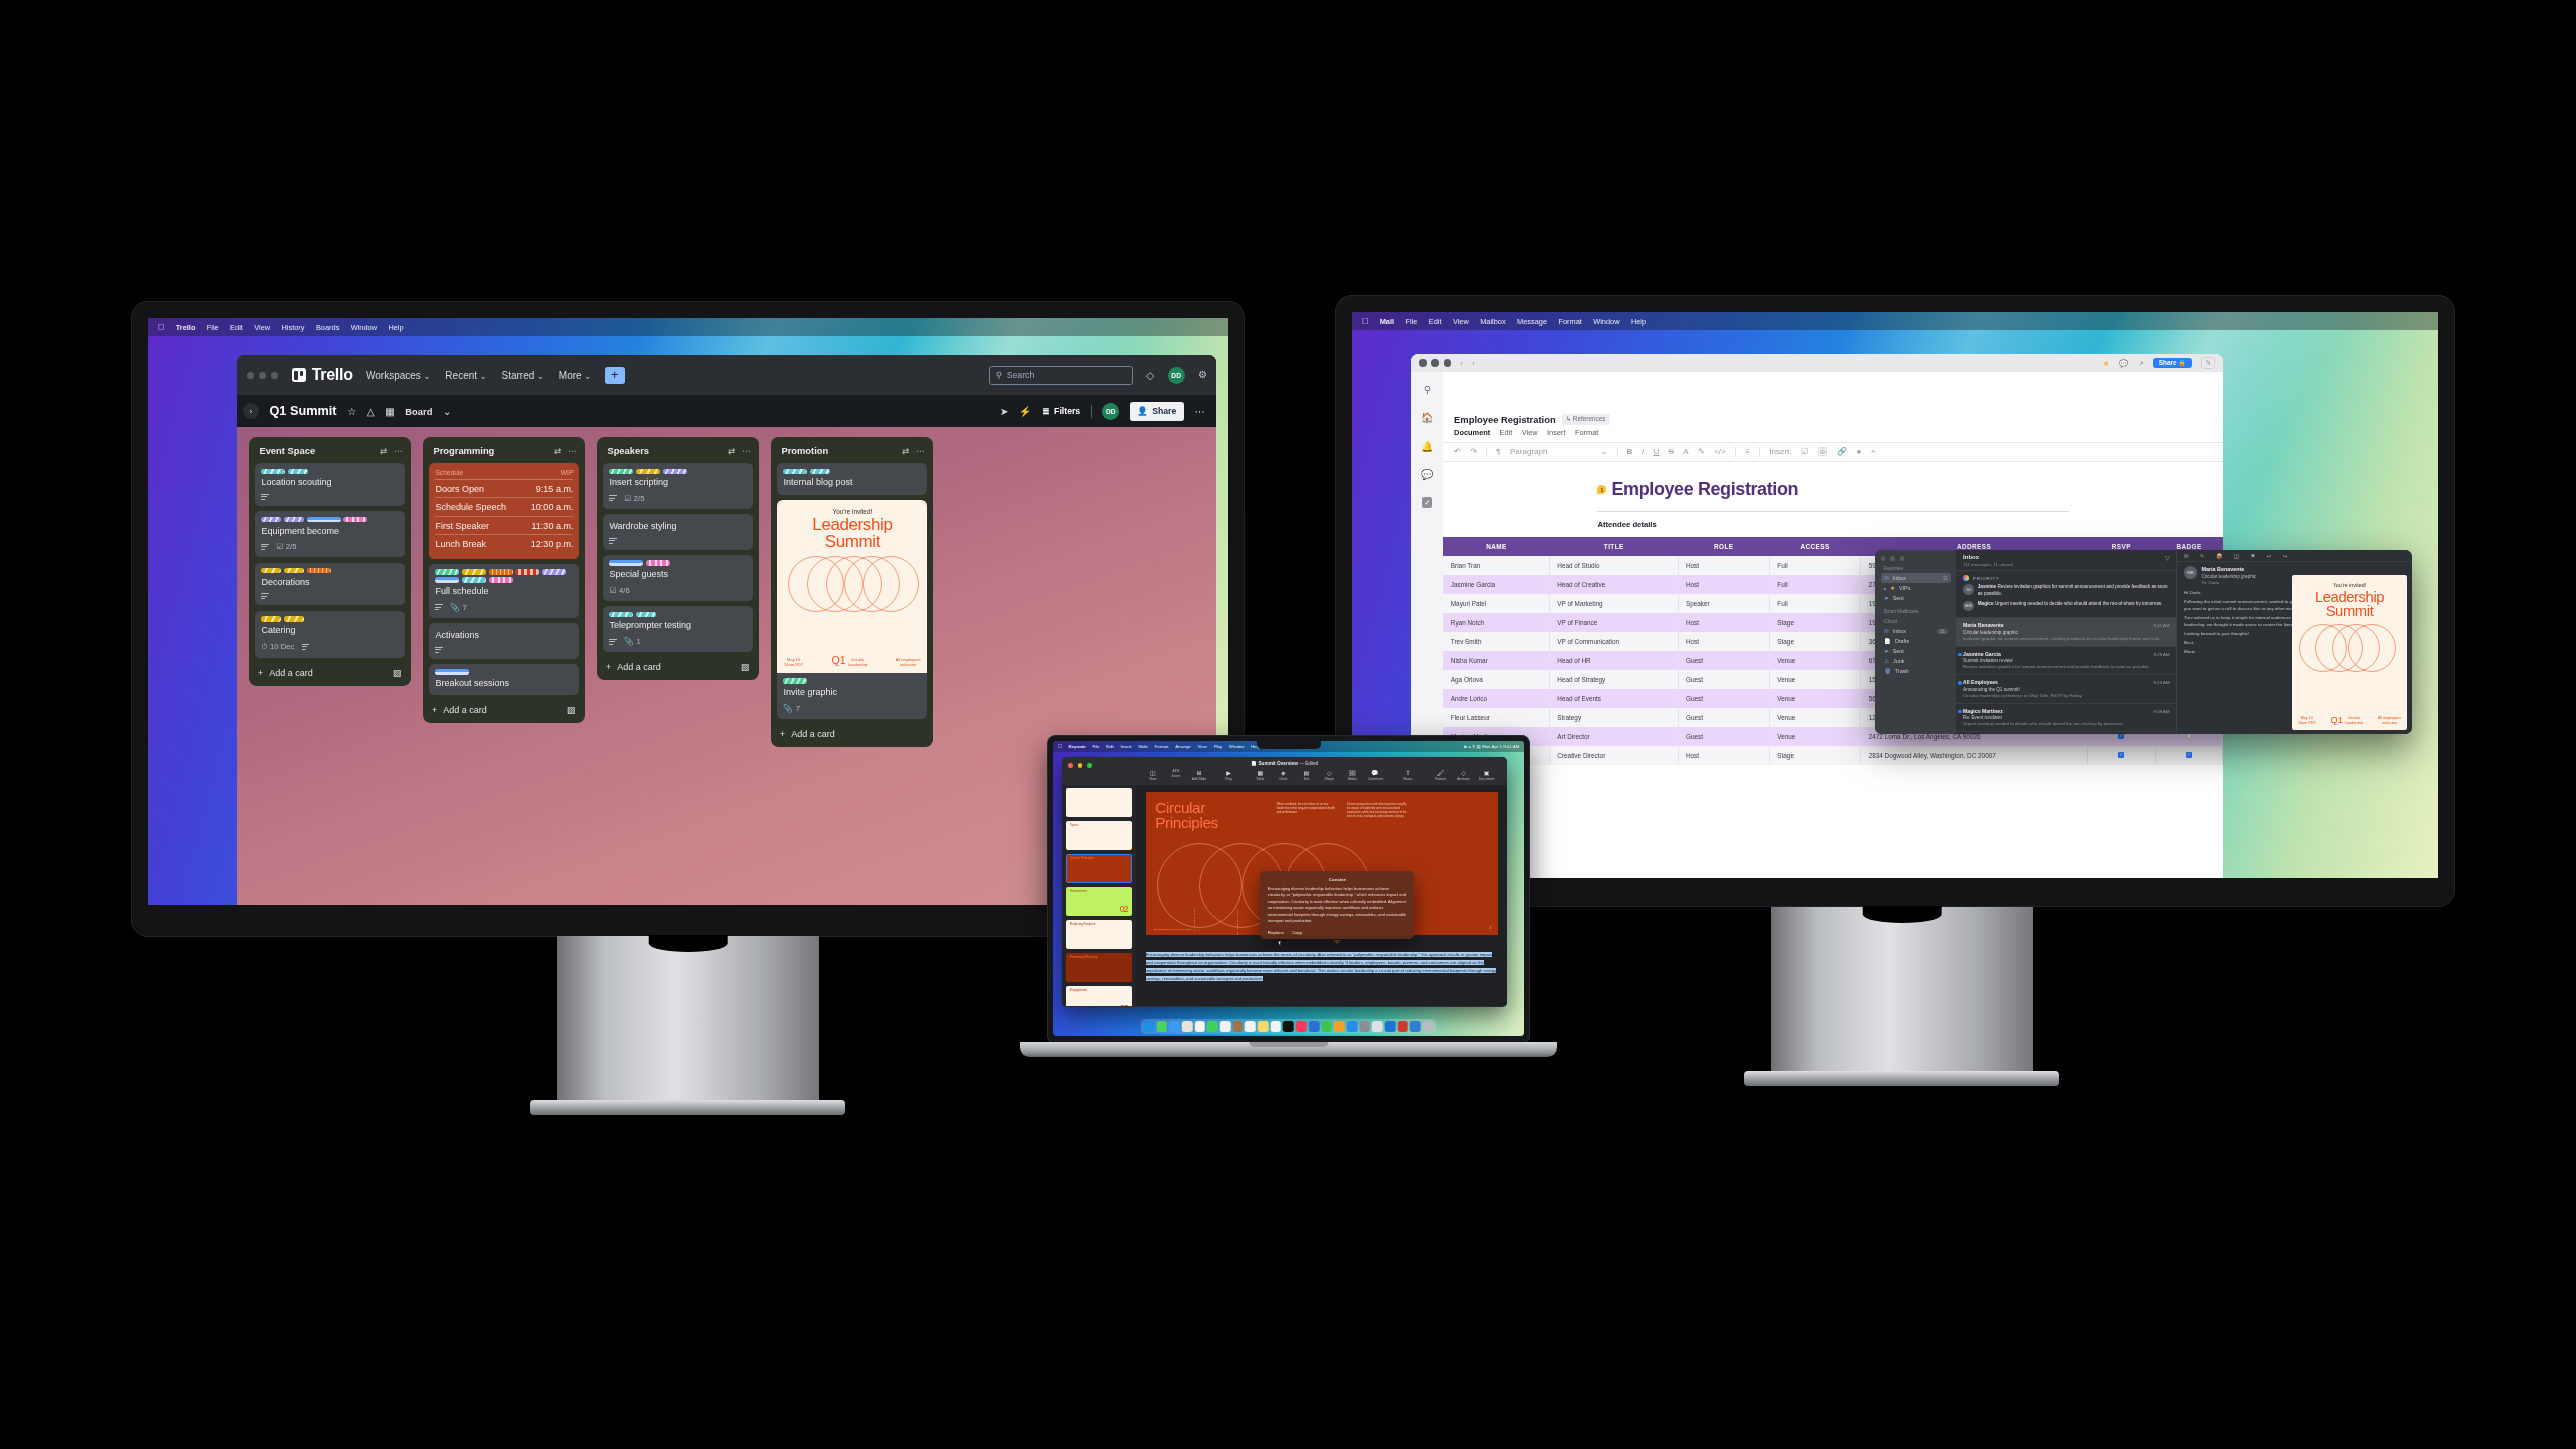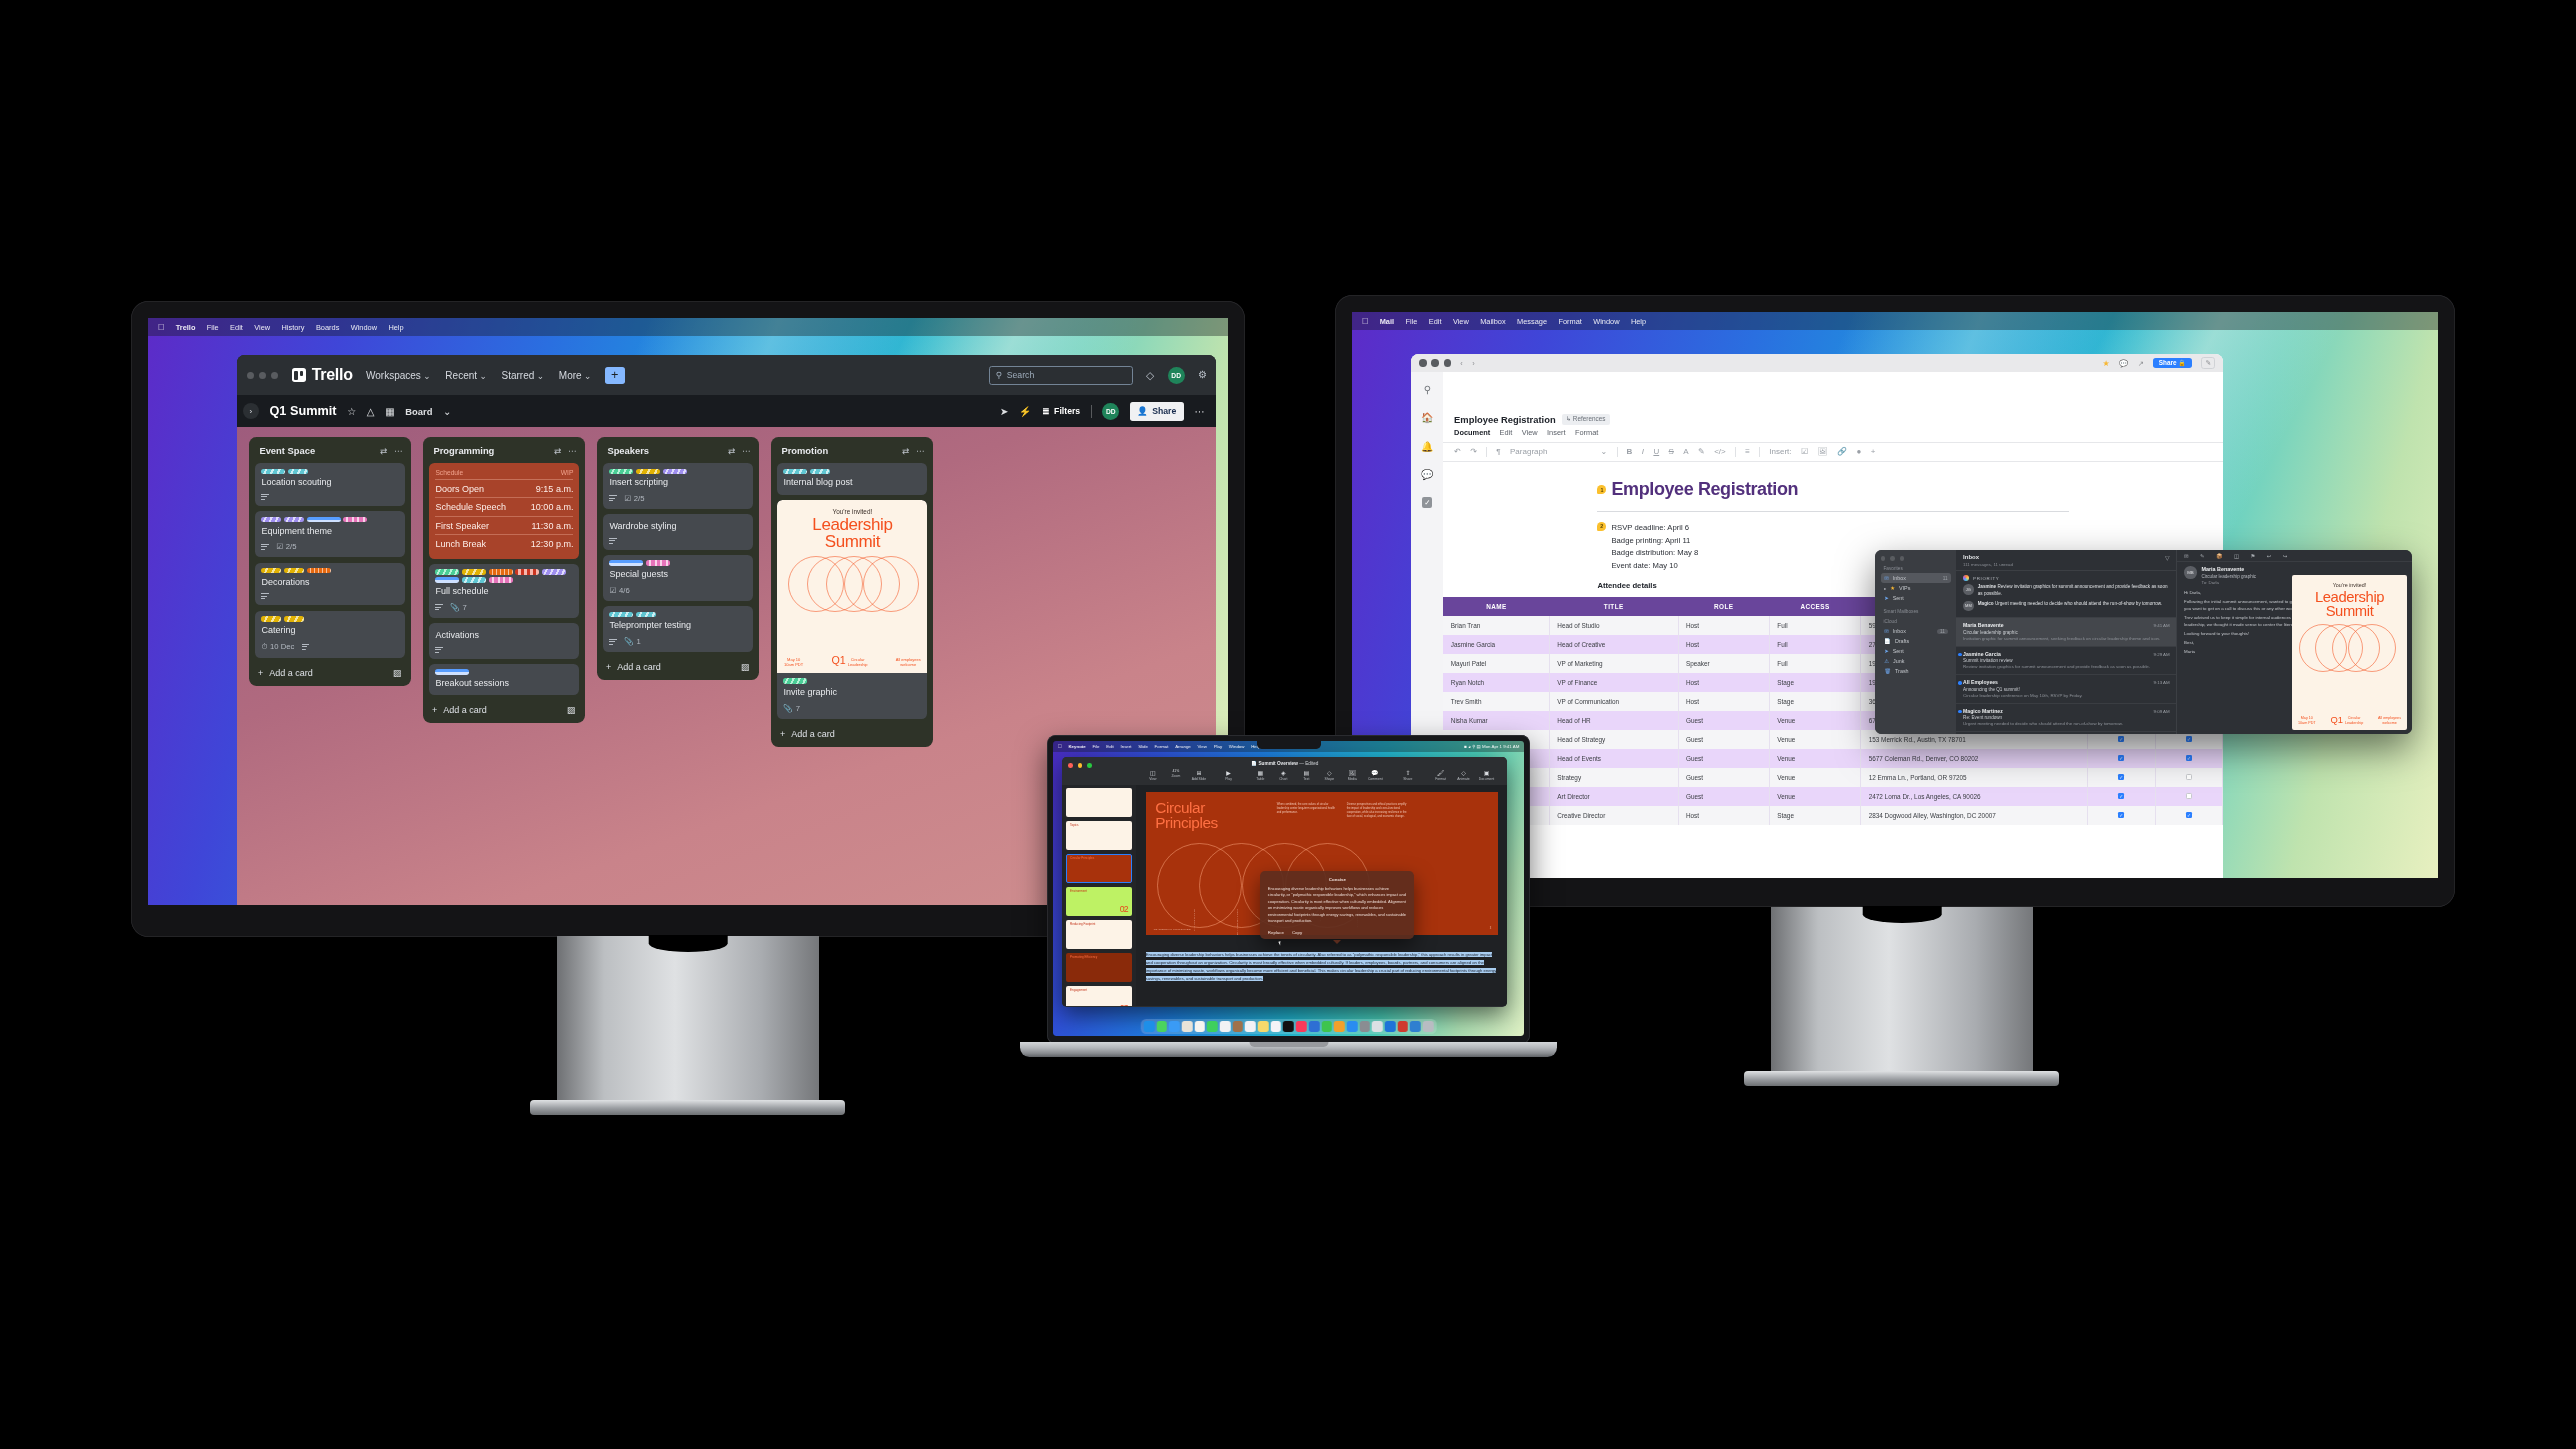--- a/index.html
+++ b/index.html
@@ -365,21 +365,21 @@
                       </span>
                   </div>
                 </div>
                 <div class="tr-card">
                   <div class="tr-labels">
                     <span class="lbl purple w30"></span>
                     <span class="lbl purple w30"></span>
                     <span class="lbl blue w50"></span>
                     <span class="lbl pink w36"></span>
                   </div>
-                  <div class="tr-card-title">Equipment theme</div>
+                  <div class="tr-card-title">Equipment become</div>
                   <div class="tr-badges">
                     <span class="b">
                         <span class="desc-ico"></span>
                       </span>
                     <span class="b">
                       <span>☑</span>
                       <span>2/5</span>
                     </span>
                   </div>
                 </div>
@@ -718,29 +718,20 @@
                 <span>●</span>
                 <span>+</span>
               </div>
 
               <div class="doc-page">
                 <div class="doc-h1">
                   <span class="numdot">1</span>
                   <span>Employee Registration</span>
                 </div>
                 <div class="doc-rule"></div>
-                <div class="doc-meta">
-                  <span class="numdot">2</span>
-                  <span>
-                    <div>RSVP deadline: April 6</div>
-                    <div>Badge printing: April 11</div>
-                    <div>Badge distribution: May 8</div>
-                    <div>Event date: May 10</div>
-                  </span>
-                </div>
                 <div class="doc-sub">Attendee details</div>
                 <table class="tbl">
                   <colgroup>
                       <col style="width:94px">
                       <col style="width:114px">
                       <col style="width:81px">
                       <col style="width:81px">
                       <col style="width:201px">
                       <col style="width:60px">
                       <col style="width:60px">

